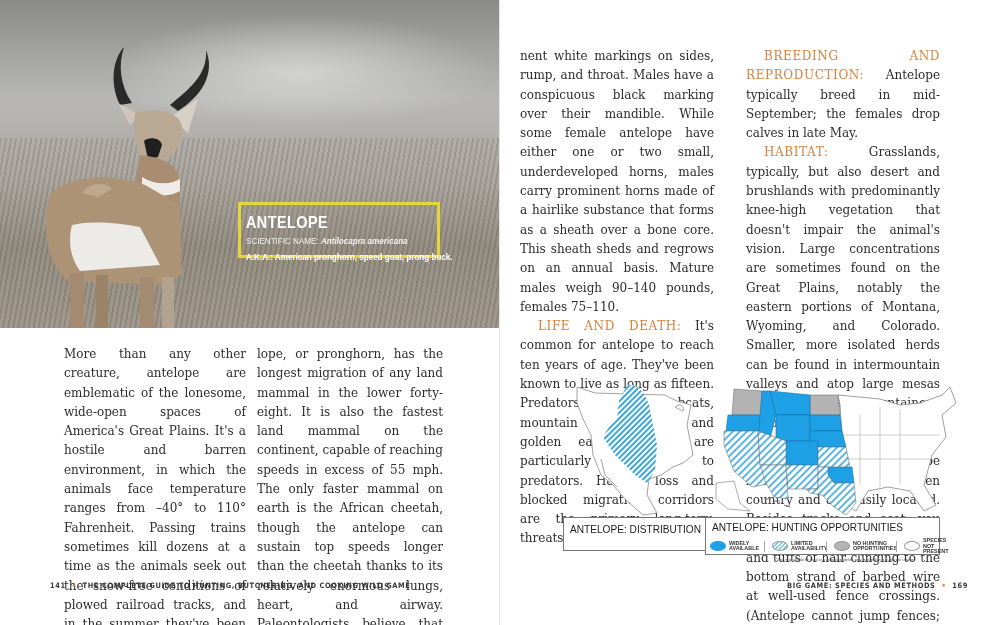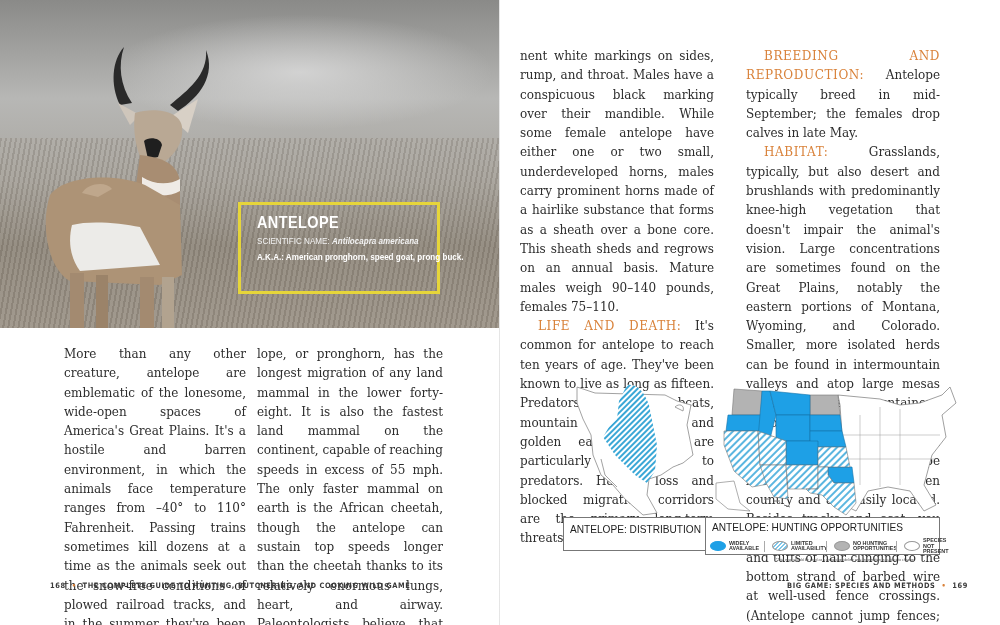--- a/index.html
+++ b/index.html
@@ -12,21 +12,21 @@
   
   .photo { position: absolute; left: 0; top: 0; width: 500px; height: 328px; overflow: hidden;
     background:
       radial-gradient(ellipse 55% 25% at 60% 22%, rgba(220,220,220,0.8), rgba(0,0,0,0) 70%),
       linear-gradient(to bottom, #8a8a88 0%, #b7b7b5 30%, #a9a6a0 55%, #8f887d 75%, #9d958a 100%); }
   .photo .grass { position: absolute; left: 0; right: 0; bottom: 0; height: 190px;
     background: repeating-linear-gradient(100deg, rgba(110,100,88,0.35) 0 2px, rgba(180,172,160,0.25) 2px 5px);
     opacity: .8; }
   .antelope { position: absolute; left: 20px; top: 45px; width: 220px; height: 285px; }
 
-  .title-box { position: absolute; left: 238px; top: 202px; width: 202px; height: 92px; border: 3px solid #e6d53a; box-sizing: border-box; padding: 8px 8px 0 16px; }
+  .title-box { position: absolute; left: 238px; top: 202px; width: 202px; height: 56px; border: 3px solid #e6d53a; box-sizing: border-box; padding: 8px 8px 0 5px; }
   .title-box .name { font-family: "Liberation Sans", sans-serif; font-weight: bold; color: #fff; font-size: 17px; letter-spacing: 0.5px; transform: scaleX(.85); transform-origin: left; line-height: 19px; }
   .title-box .sci { font-family: "Liberation Sans", sans-serif; color: #f2f2f2; font-size: 9.5px; transform: scaleX(.85); transform-origin: left; white-space: nowrap; line-height: 13px; margin-top: 2px; }
   .title-box .sci i { font-weight: bold; }
   .title-box .aka { font-family: "Liberation Sans", sans-serif; color: #fff; font-weight: bold; font-size: 9.5px; transform: scaleX(.85); transform-origin: left; white-space: nowrap; line-height: 13px; margin-top: 3px; }
 
   
   .col { position: absolute; font-size: 12px; line-height: 19.3px; text-align: justify; color: #2d2d2d; }
   .col p { margin: 0; text-indent: 0; }
   .col p.ind { text-indent: 18px; }
   .hd { color: #d9823a; letter-spacing: .6px; font-weight: normal; }
@@ -104,21 +104,21 @@
       <p>More than any other creature, antelope are emblematic of the lonesome, wide-open spaces of America's Great Plains. It's a hostile and barren environment, in which the animals face temperature ranges from –40° to 110° Fahrenheit. Passing trains sometimes kill dozens at a time as the animals seek out the snow-free conditions of plowed railroad tracks, and in the summer they've been known to stand within the slender ribbons of shade provided by telephone poles in order to escape the crackling heat of an otherwise featureless environment.</p>
 
     </div>
 
     <div class="col col2">
       <p>lope, or pronghorn, has the longest migration of any land mammal in the lower forty-eight. It is also the fastest land mammal on the continent, capable of reaching speeds in excess of 55 mph. The only faster mammal on earth is the African cheetah, though the antelope can sustain top speeds longer than the cheetah thanks to its relatively enormous lungs, heart, and airway. Paleontologists believe that the antelope coevolved on the Great Plains with the now-extinct American cheetah, which helps explain its swiftness.</p>
 
     </div>
 
     <div class="footer footer-left">
-      <span>168</span><span class="dot">•</span><span>THE COMPLETE GUIDE TO HUNTING, BUTCHERING, AND COOKING WILD GAME</span>
+      <span>141</span><span class="dot">•</span><span>THE COMPLETE GUIDE TO HUNTING, BUTCHERING, AND COOKING WILD GAME</span>
     </div>
   </div>
 
   <div class="gutter"></div>
 
   <div class="page-right"></div>
 
   <div class="col col3">
     <p>nent white markings on sides, rump, and throat. Males have a conspicuous black marking over their mandible. While some female antelope have either one or two small, underdeveloped horns, males carry prominent horns made of a hairlike substance that forms as a sheath over a bone core. This sheath sheds and regrows on an annual basis. Mature males weigh 90–140 pounds, females 75–110.</p>
     <p class="ind"><span class="hd">LIFE AND DEATH:</span><span> It's common for antelope to reach ten years of age. They've been known to live as long as fifteen. Predators include bobcats, mountain lions, coyotes, and golden eagles. Fawns are particularly susceptible to predators. Habitat loss and blocked migration corridors are the primary long-term threats to antelope.</span></p>

